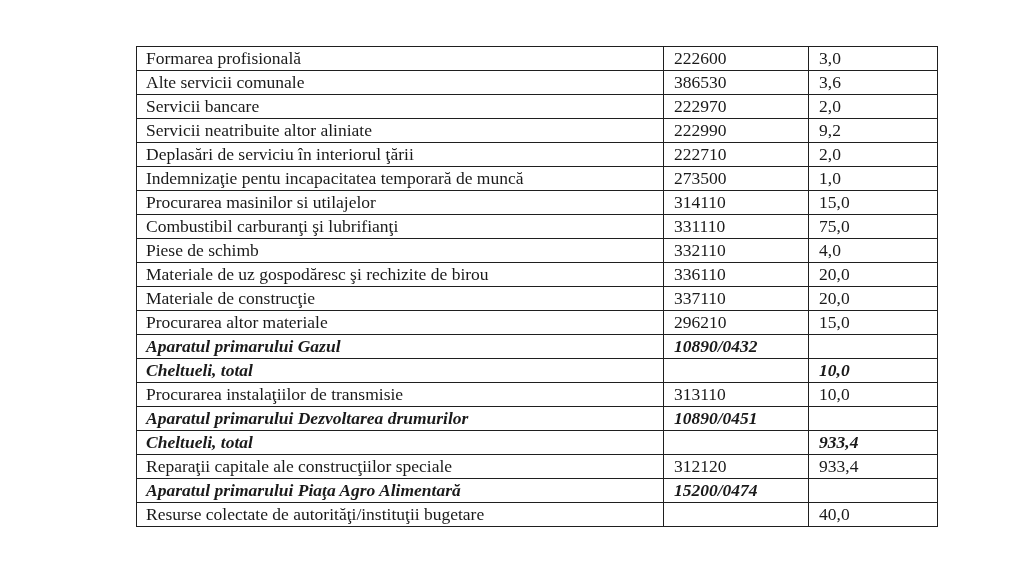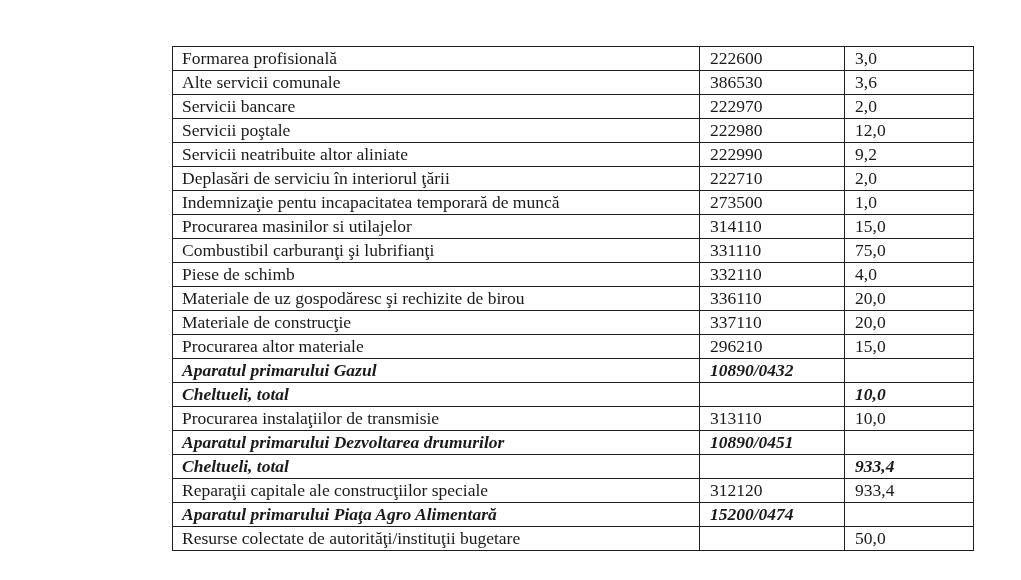--- a/index.html
+++ b/index.html
@@ -13,21 +13,20 @@
     overflow: hidden;
     position: relative;
     font-family: "Liberation Serif", "DejaVu Serif", serif;
     color: #1a1a1a;
   }
   .doc-table-wrap {
     position: absolute;
     left: 136px;
     top: 46px;
     width: 803px;
-    margin-left: 36px;
   }
   table.budget-table {
     border-collapse: collapse;
     table-layout: fixed;
     width: 801px;
   }
   table.budget-table col.c-label { width: 527px; }
   table.budget-table col.c-code  { width: 145px; }
   table.budget-table col.c-value { width: 129px; }
   table.budget-table td {
@@ -67,25 +66,20 @@
         </tr>
         <tr>
           <td class="label-cell">Alte servicii comunale</td>
           <td class="code-cell">386530</td>
           <td class="value-cell">3,6</td>
         </tr>
         <tr>
           <td class="label-cell">Servicii bancare</td>
           <td class="code-cell">222970</td>
           <td class="value-cell">2,0</td>
-        </tr>
-        <tr>
-          <td class="label-cell">Servicii poştale</td>
-          <td class="code-cell">222980</td>
-          <td class="value-cell">12,0</td>
         </tr>
         <tr>
           <td class="label-cell">Servicii neatribuite altor aliniate</td>
           <td class="code-cell">222990</td>
           <td class="value-cell">9,2</td>
         </tr>
         <tr>
           <td class="label-cell">Deplasări de serviciu în interiorul ţării</td>
           <td class="code-cell">222710</td>
           <td class="value-cell">2,0</td>
@@ -156,17 +150,17 @@
           <td class="value-cell">933,4</td>
         </tr>
         <tr class="bold-row">
           <td class="label-cell">Aparatul primarului Piaţa Agro Alimentară</td>
           <td class="code-cell">15200/0474</td>
           <td class="value-cell"></td>
         </tr>
         <tr>
           <td class="label-cell">Resurse colectate de autorităţi/instituţii bugetare</td>
           <td class="code-cell"></td>
-          <td class="value-cell">50,0</td>
+          <td class="value-cell">40,0</td>
         </tr>
       </tbody>
   </table>
 </div>
 
 </body></html>

